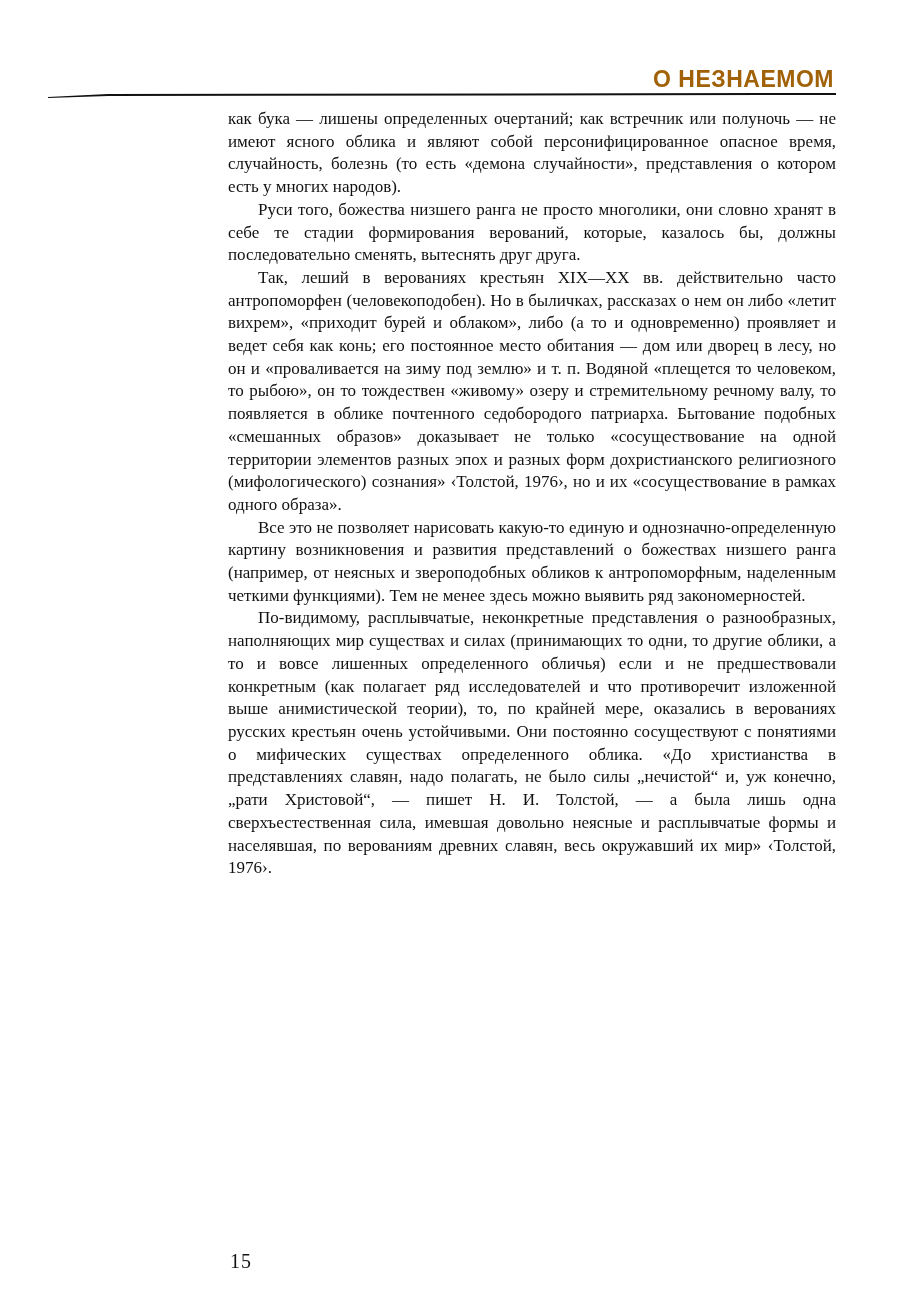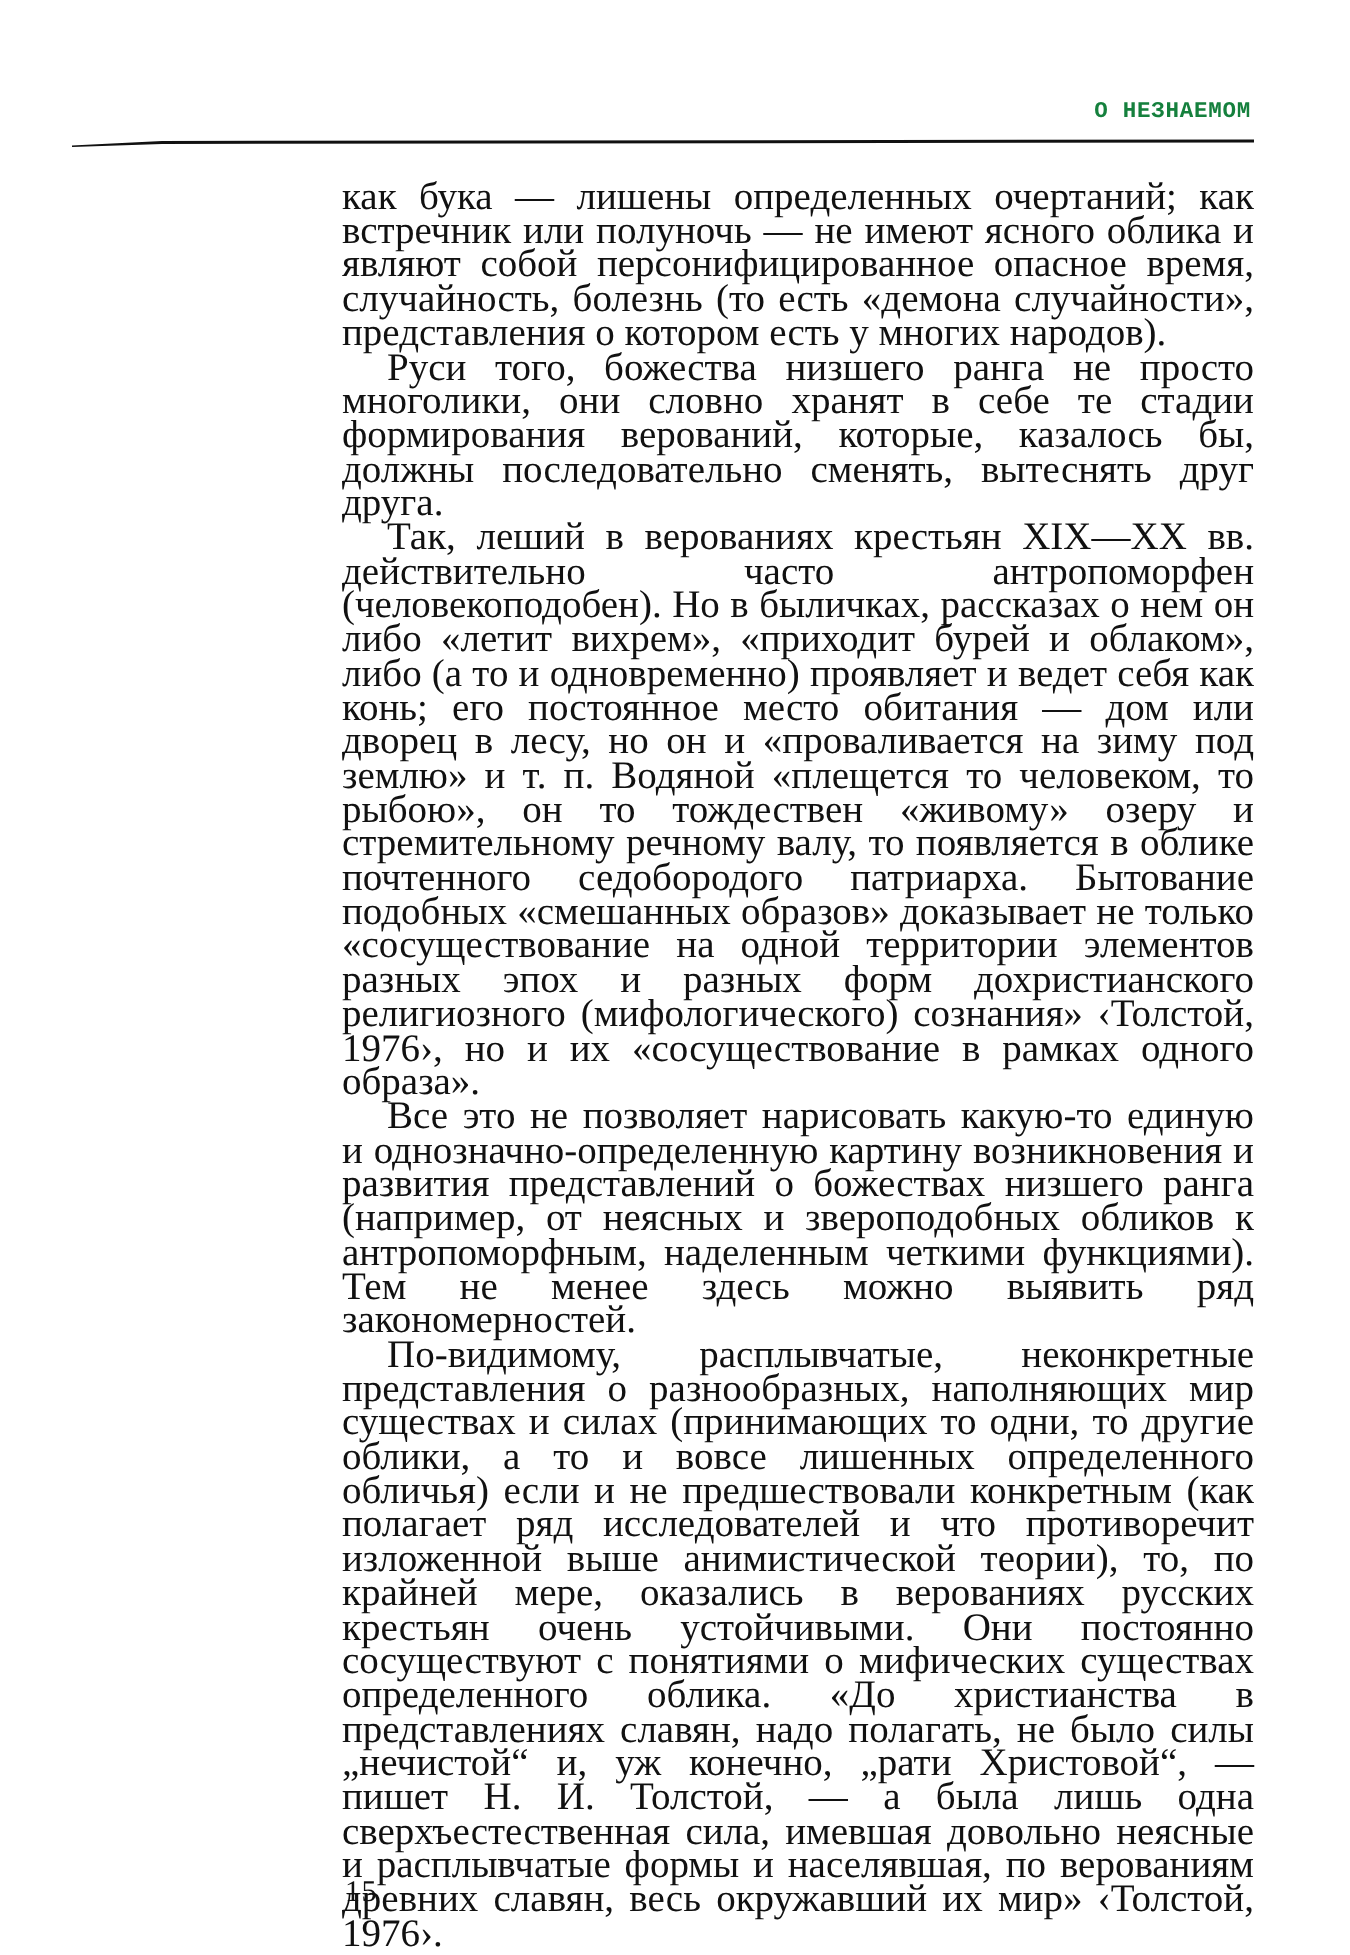--- a/index.html
+++ b/index.html
@@ -12,45 +12,44 @@
       height: 1303px;
       position: relative;
       overflow: hidden;
       font-family: "DejaVu Serif", "Liberation Serif", serif;
       color: #111111;
     }
     .running-head {
       position: absolute;
       top: 66px;
       right: 66px;
-      font-family: Liberation Mono, monospace;
+      font-family: Liberation Sans, sans-serif;
       font-weight: bold;
-      font-size: 15px;
+      font-size: 23px;
       letter-spacing: 0.5px;
-      color: #15803d;
+      color: #a16207;
     }
     .head-rule {
       position: absolute;
       top: 92px;
       left: 48px;
       width: 788px;
       height: 4px;
     }
     .head-rule svg { display: block; }
     .text-block {
       position: absolute;
       top: 108px;
       left: 228px;
       width: 608px;
       font-family: "Liberation Serif", "DejaVu Serif", serif;
-      font-size: 26px;
+      font-size: 17px;
       line-height: 22.7px;
       text-align: justify;
       hyphens: manual;
-      margin-top: 12px;
     }
     .text-block p {
       margin: 0;
       text-indent: 30px;
     }
     .text-block p.first {
       text-indent: 0;
     }
     .folio {
       position: absolute;

